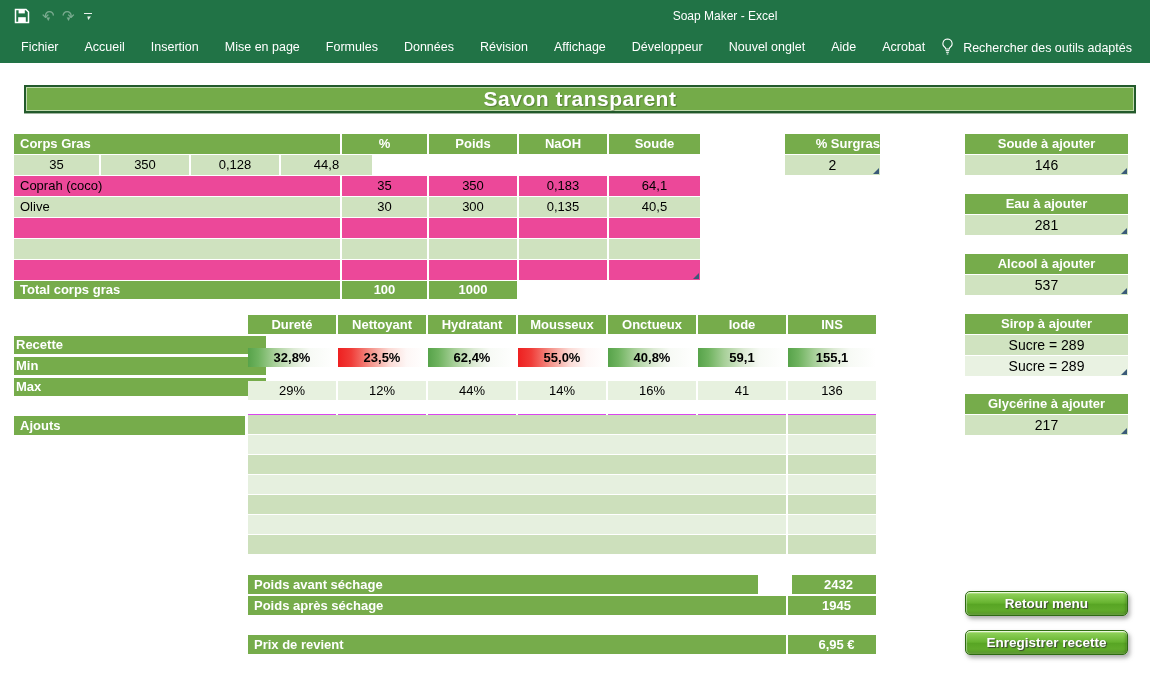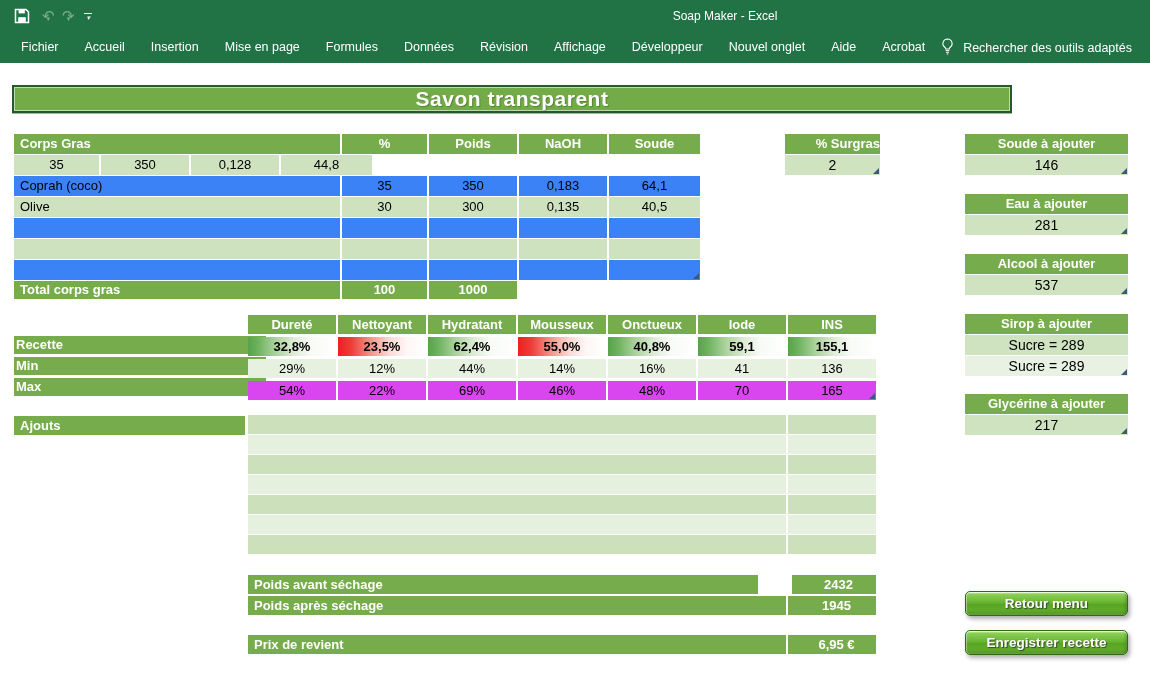--- a/index.html
+++ b/index.html
@@ -22,53 +22,53 @@
   .menubar .tab { padding:0 13px; height:31px; line-height:31px; cursor:pointer; white-space:nowrap; }
   .search-area { margin-left:auto; display:flex; align-items:center; gap:9px; cursor:pointer; }
 
   
   .hdr { background:#76ac4b; color:#ffffff; font-weight:bold; font-size:13px; }
   .corner { position:relative; }
   .corner::after { content:""; position:absolute; right:1px; bottom:1px;
                    border-left:6px solid transparent; border-bottom:6px solid #3a5a78; }
 
   
-  .banner { position:absolute; left:12px; top:85px; width:1000px; height:28px; background:#74ab49;
+  .banner { position:absolute; left:24px; top:85px; width:1112px; height:28px; background:#74ab49;
             border:2px solid #235a2c; box-shadow:inset 0 0 0 1px rgba(255,255,255,0.55), 0 1px 0 #9fb59f;
             color:#fff; font-weight:bold; font-size:21px; text-align:center; line-height:24px;
             text-shadow:1px 1px 1px rgba(0,0,0,0.25); letter-spacing:0.5px; }
 
   
   .fats { position:absolute; left:14px; top:134px; width:686px; }
   .frow { display:flex; gap:2px; height:20px; margin-bottom:1px; }
   .frow > div { font-size:13px; line-height:20px; }
   .c-name { width:326px; padding-left:6px; text-align:left; }
   .c-pct  { width:85px; text-align:center; }
   .c-poids{ width:88px; text-align:center; }
   .c-naoh { width:88px; text-align:center; }
   .c-soude{ width:91px; text-align:center; }
   .rA > div { background:#cfe2bf; }
-  .rB > div { background:#3b82f6; }
+  .rB > div { background:#ec4899; }
   .ftotal { display:flex; gap:2px; height:18px; margin-top:1px; }
   .ftotal > div { background:#76ac4b; color:#fff; font-weight:bold; font-size:13px; line-height:18px; }
 
   
   .surgras { position:absolute; left:785px; top:134px; width:95px; }
   .surgras .h { height:20px; line-height:20px; text-align:right; }
   .surgras .v { height:20px; margin-top:1px; background:#d0e3c0; font-size:14px; line-height:20px; text-align:center; }
 
   
   .addbox { position:absolute; left:965px; width:163px; }
   .addbox .h { height:20px; line-height:20px; text-align:center; }
   .addbox .v { height:20px; margin-top:1px; background:#d0e3c0; font-size:14px; line-height:20px; text-align:center; color:#000; }
   .addbox .v.alt { background:#e9f2e2; }
 
   
   .stats { position:absolute; left:248px; top:315px; width:628px; }
-  .srow { display:flex; gap:2px; height:19px; margin-bottom:3px; }
+  .srow { display:flex; gap:2px; height:19px; margin-bottom:14px; }
   .srow > div { width:88px; text-align:center; font-size:13px; line-height:19px; }
   .srow.vals > div { height:19px; }
   .recette-row > div { font-weight:bold; color:#000; }
   .min-row > div { background:#e7f1df; }
   .max-row > div { background:#d946ef; }
   .bar-green { background:linear-gradient(90deg,#57a34a 0%,#6fb35f 12%,#a8d099 30%,#ddebd5 52%,#f7faf5 70%,#ffffff 100%); }
   .bar-red   { background:linear-gradient(90deg,#ee2020 0%,#f03c38 15%,#f48f86 36%,#fbd9d4 58%,#fef7f6 78%,#ffffff 100%); }
   .stat-label { position:absolute; left:14px; width:252px; height:18px; line-height:18px; padding-left:2px; }
 
   

